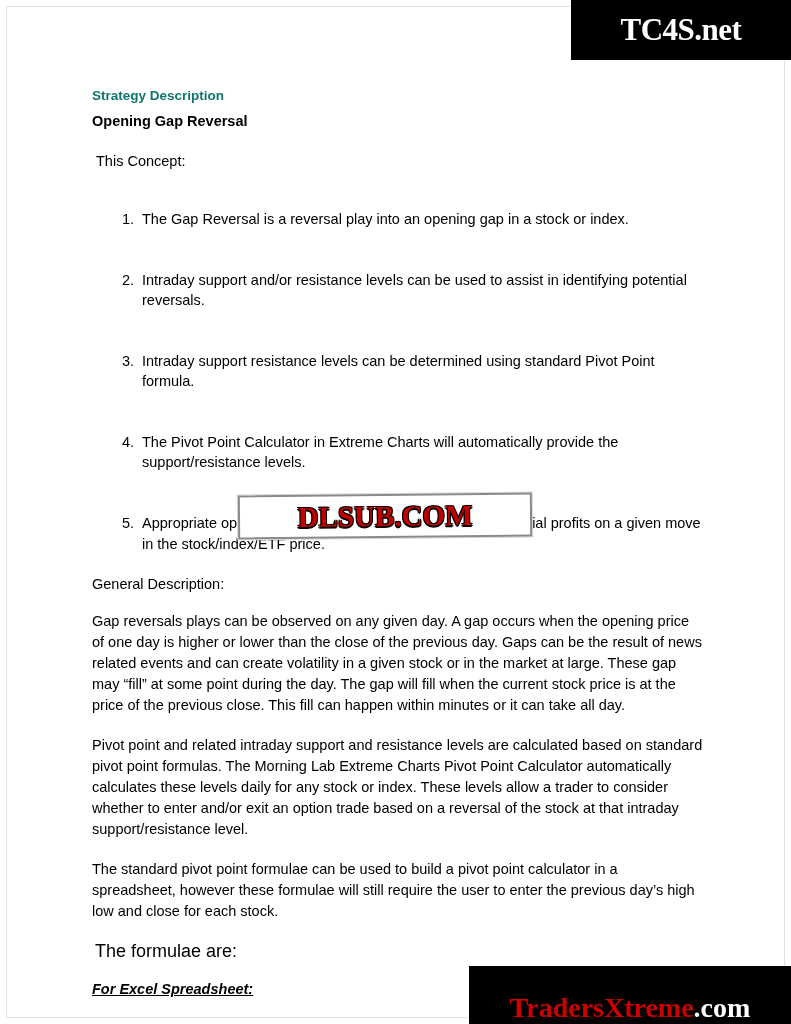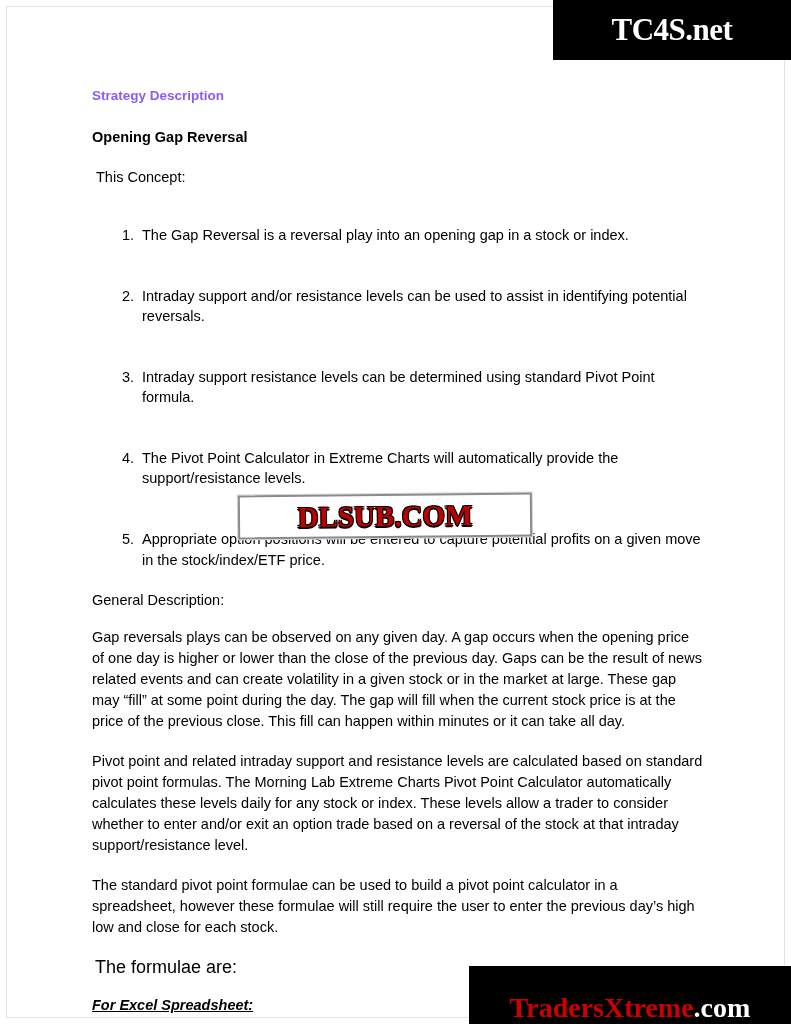--- a/index.html
+++ b/index.html
@@ -26,21 +26,21 @@
     bottom: 6px;
     border: 1px solid #e3e3e3;
     pointer-events: none;
   }
 
   
   .top-banner {
     position: absolute;
     top: 0;
     right: 0;
-    width: 238px;
+    width: 220px;
     height: 60px;
     background: #000000;
     display: flex;
     align-items: center;
     justify-content: center;
   }
   .top-banner-text {
     color: #ffffff;
     font-size: 31px;
     font-weight: bold;
@@ -49,24 +49,24 @@
   }
 
   .content {
     position: absolute;
     left: 92px;
     top: 88px;
     width: 612px;
   }
 
   .strategy-title {
-    color: #8b5cf6;
+    color: #0f766e;
     font-weight: bold;
     font-size: 13.5px;
-    margin: 0 0 26px 0;
+    margin: 0 0 10px 0;
   }
   .doc-subtitle {
     font-weight: bold;
     font-size: 14.5px;
     margin: 0 0 24px 0;
   }
   .basic-concept {
     font-size: 14.5px;
     margin: 0 0 16px 4px;
   }

